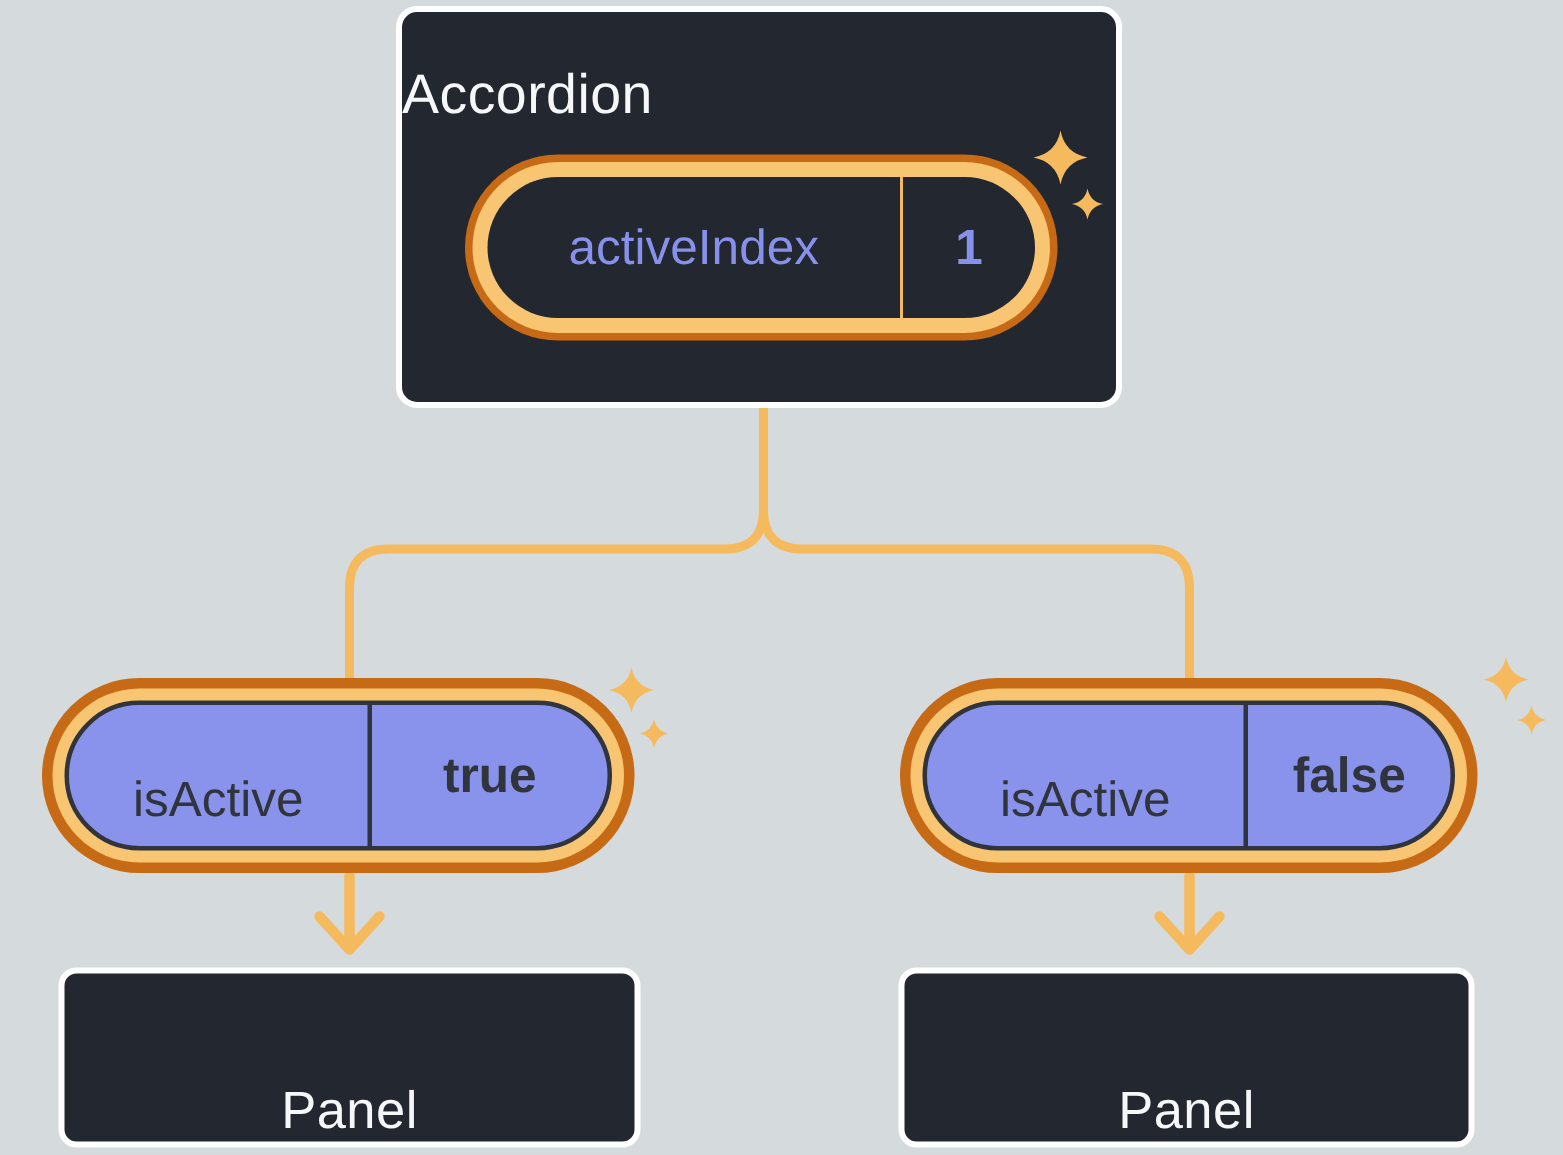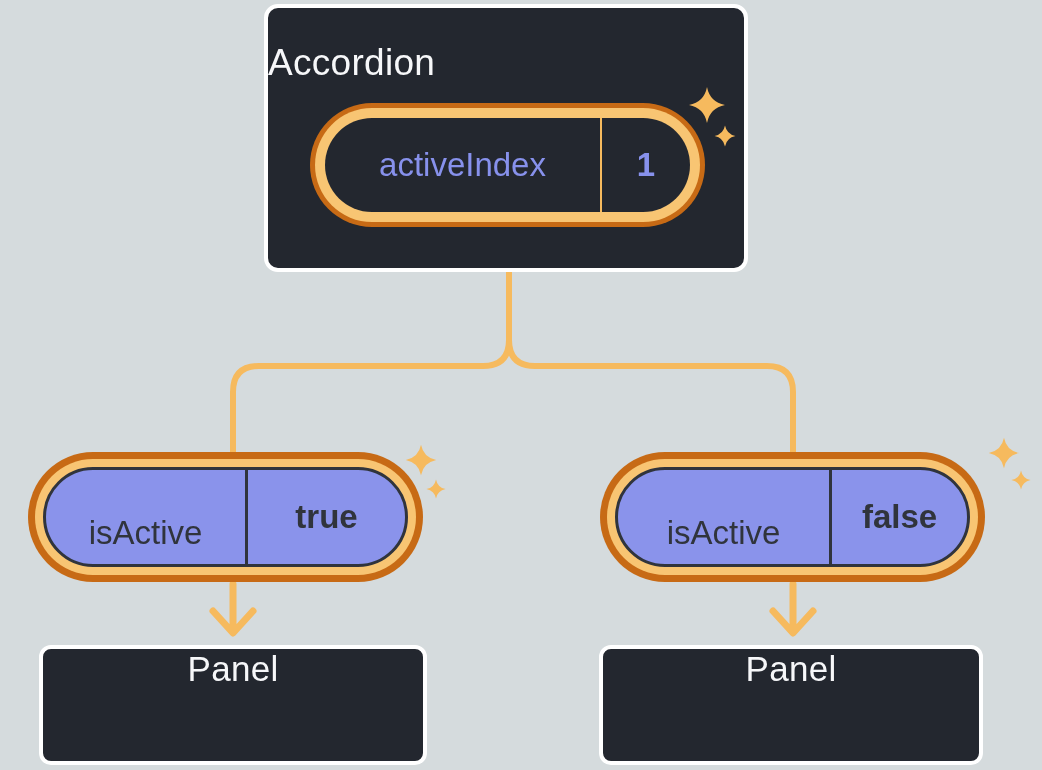--- a/index.html
+++ b/index.html
@@ -51,21 +51,21 @@
   .prop-outer .pill-inner{
     background:var(--purple-fill);border:3px solid var(--dark-text);
   }
   .prop-name{flex:1;color:var(--dark-text);margin-top:31px;}
   .prop-divider{width:3px;background:var(--dark-text);}
   .prop-value{color:var(--dark-text);font-weight:700;}
 
   .panel{
     position:absolute;top:645px;height:120px;background:var(--box-dark);
     border:4px solid var(--box-border);border-radius:12px;box-sizing:border-box;
-    display:flex;align-items:flex-start;justify-content:center;
+    display:flex;align-items:flex-end;justify-content:center;
     font-size:35px;font-weight:500;color:var(--title-text);letter-spacing:.3px;
   }
 
   .connector{stroke:var(--orange-line);stroke-width:6;fill:none;stroke-linecap:round;}
   .arrow{stroke:var(--orange-line);stroke-width:7;fill:none;stroke-linecap:round;stroke-linejoin:round;}
   .sparkle{fill:var(--orange-line);stroke:none;}
 </style>
 </head>
 <body>
 

